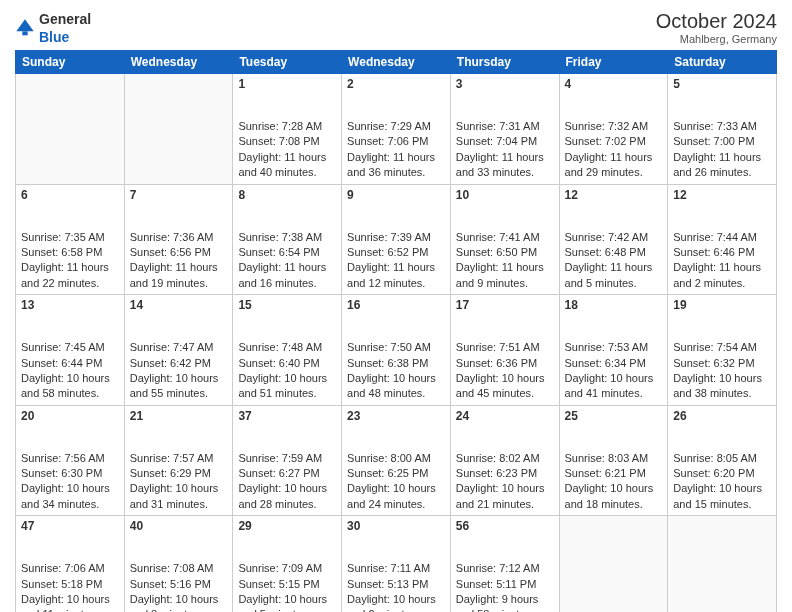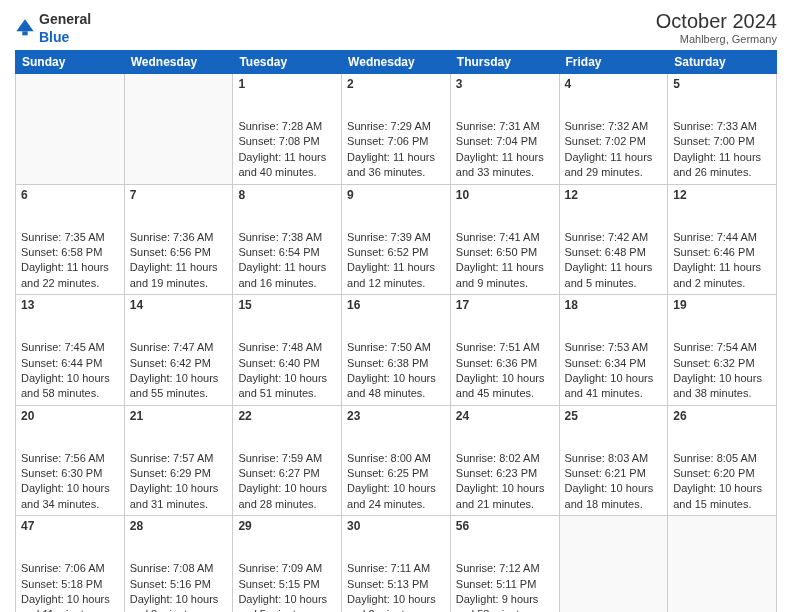--- a/index.html
+++ b/index.html
@@ -212,21 +212,21 @@
         <tr>
           <td class="cal-cell">
             <span class="day-num">20</span>
             <div class="cell-info">Sunrise: 7:56 AM<br>Sunset: 6:30 PM<br>Daylight: 10 hours and 34 minutes.</div>
           </td>
           <td class="cal-cell">
             <span class="day-num">21</span>
             <div class="cell-info">Sunrise: 7:57 AM<br>Sunset: 6:29 PM<br>Daylight: 10 hours and 31 minutes.</div>
           </td>
           <td class="cal-cell">
-            <span class="day-num">22</span>
+            <span class="day-num">37</span>
             <div class="cell-info">Sunrise: 7:59 AM<br>Sunset: 6:27 PM<br>Daylight: 10 hours and 28 minutes.</div>
           </td>
           <td class="cal-cell">
             <span class="day-num">23</span>
             <div class="cell-info">Sunrise: 8:00 AM<br>Sunset: 6:25 PM<br>Daylight: 10 hours and 24 minutes.</div>
           </td>
           <td class="cal-cell">
             <span class="day-num">24</span>
             <div class="cell-info">Sunrise: 8:02 AM<br>Sunset: 6:23 PM<br>Daylight: 10 hours and 21 minutes.</div>
           </td>
@@ -238,21 +238,21 @@
             <span class="day-num">26</span>
             <div class="cell-info">Sunrise: 8:05 AM<br>Sunset: 6:20 PM<br>Daylight: 10 hours and 15 minutes.</div>
           </td>
         </tr>
         <tr>
           <td class="cal-cell">
             <span class="day-num">47</span>
             <div class="cell-info">Sunrise: 7:06 AM<br>Sunset: 5:18 PM<br>Daylight: 10 hours and 11 minutes.</div>
           </td>
           <td class="cal-cell">
-            <span class="day-num">28</span>
+            <span class="day-num">40</span>
             <div class="cell-info">Sunrise: 7:08 AM<br>Sunset: 5:16 PM<br>Daylight: 10 hours and 8 minutes.</div>
           </td>
           <td class="cal-cell">
             <span class="day-num">29</span>
             <div class="cell-info">Sunrise: 7:09 AM<br>Sunset: 5:15 PM<br>Daylight: 10 hours and 5 minutes.</div>
           </td>
           <td class="cal-cell">
             <span class="day-num">30</span>
             <div class="cell-info">Sunrise: 7:11 AM<br>Sunset: 5:13 PM<br>Daylight: 10 hours and 2 minutes.</div>
           </td>

